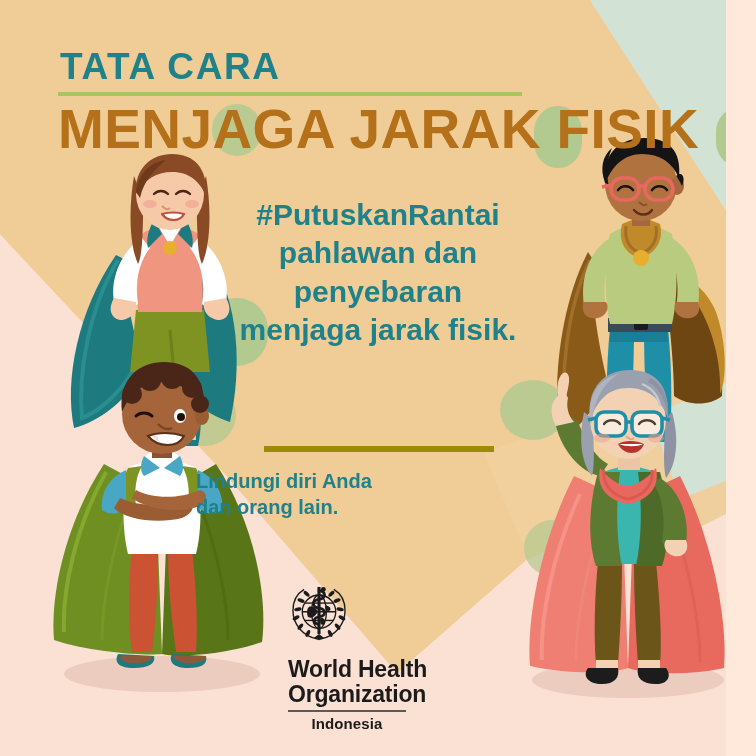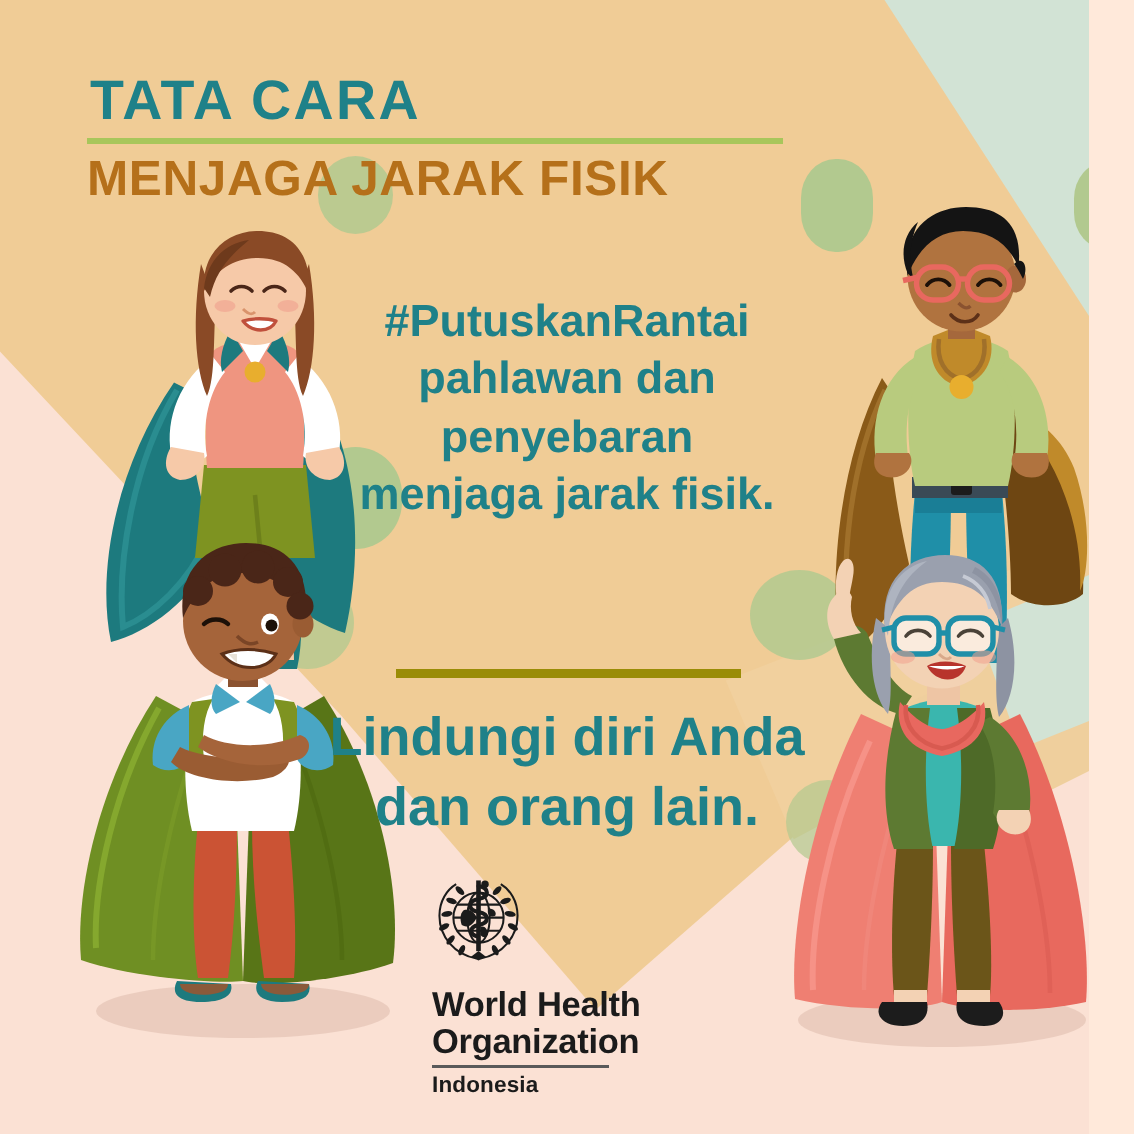--- a/index.html
+++ b/index.html
@@ -60,52 +60,52 @@
   .blob-g{left:716px;top:108px;width:44px;height:58px;border-radius:48%/42%;}
 
   
   .header{position:absolute;left:58px;top:48px;}
   .title-top{
     font-size:37px;font-weight:bold;letter-spacing:1.6px;
     color:#1f8189;line-height:1;margin:0 0 7px 2px;
   }
   .title-rule{width:464px;height:4px;background:#a8c65b;margin:0 0 6px 0;}
   .title-main{
-    font-size:33px;font-weight:bold;letter-spacing:.4px;
+    font-size:55px;font-weight:bold;letter-spacing:.4px;
     color:#b5701a;line-height:1;margin:0;white-space:nowrap;
   }
   
   .message{
     position:absolute;left:196px;top:196px;width:364px;
     text-align:center;color:#1f8189;
     font-size:30px;font-weight:bold;line-height:1.28;
   }
   .message p{margin:0;}
   .msg-rule{
     position:absolute;left:264px;top:446px;width:230px;height:6px;
     background:#9a8c07;
   }
   .message2{
     position:absolute;left:196px;top:468px;width:364px;
-    text-align:center;color:#1f8189;
-    font-size:36px;font-weight:bold;line-height:1.3;
+    color:#1f8189;
+    font-size:20px;font-weight:bold;line-height:1.3;
   }
   .message2 p{margin:0;}
   
   .who{position:absolute;left:288px;top:582px;display:flex;align-items:flex-start;gap:11px;flex-direction:column;}
   .who-emblem{width:62px;height:62px;flex:0 0 auto;}
   .who-text{padding-top:2px;}
   .who-line{
     font-family:"Liberation Sans",sans-serif;
     font-size:23px;font-weight:bold;color:#1b1b1b;line-height:1.07;
     letter-spacing:-.2px;
   }
   .who-sep{width:118px;height:1.5px;background:#5a5a5a;margin:4px 0 3px 0;}
   .who-country{
-    font-size:15px;font-weight:bold;color:#1b1b1b;text-align:left;width:118px;
+    font-size:15px;font-weight:bold;color:#1b1b1b;text-align:center;width:118px;
     letter-spacing:.1px;
   }
   
   .char{position:absolute;}
   svg{display:block;overflow:visible;}
 </style>
 </head>
 <body>
 
 <div id="poster">

